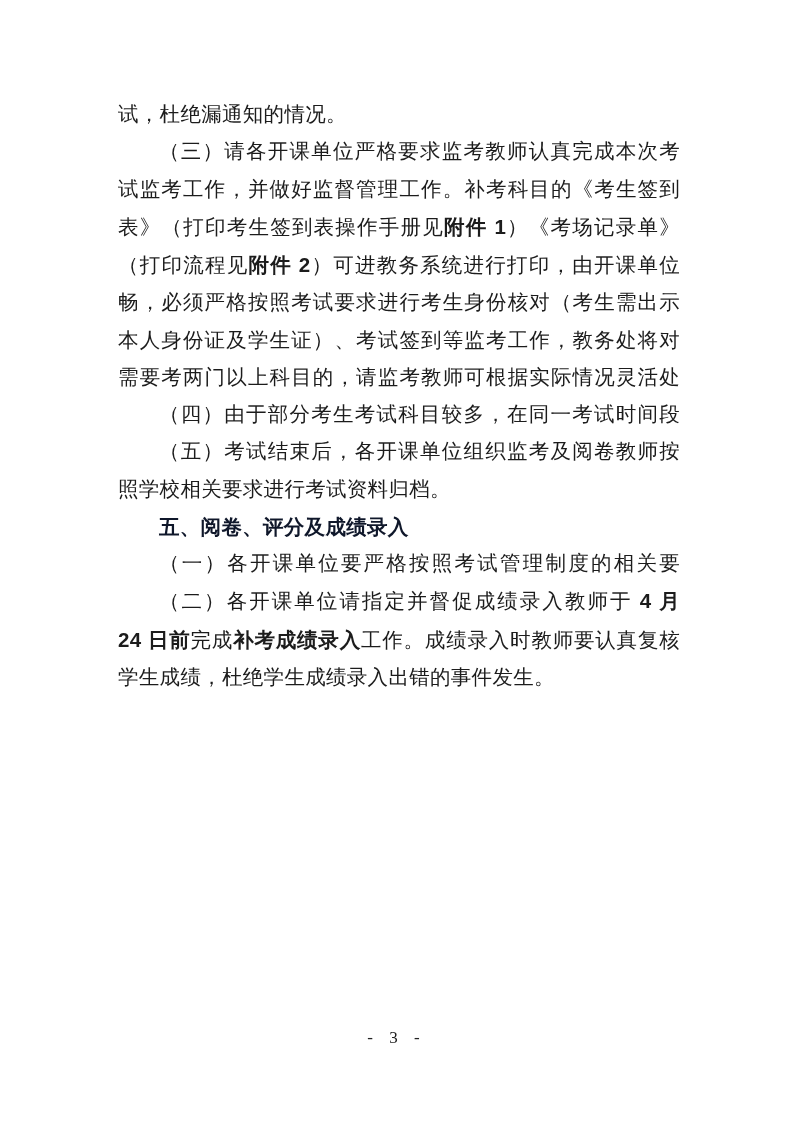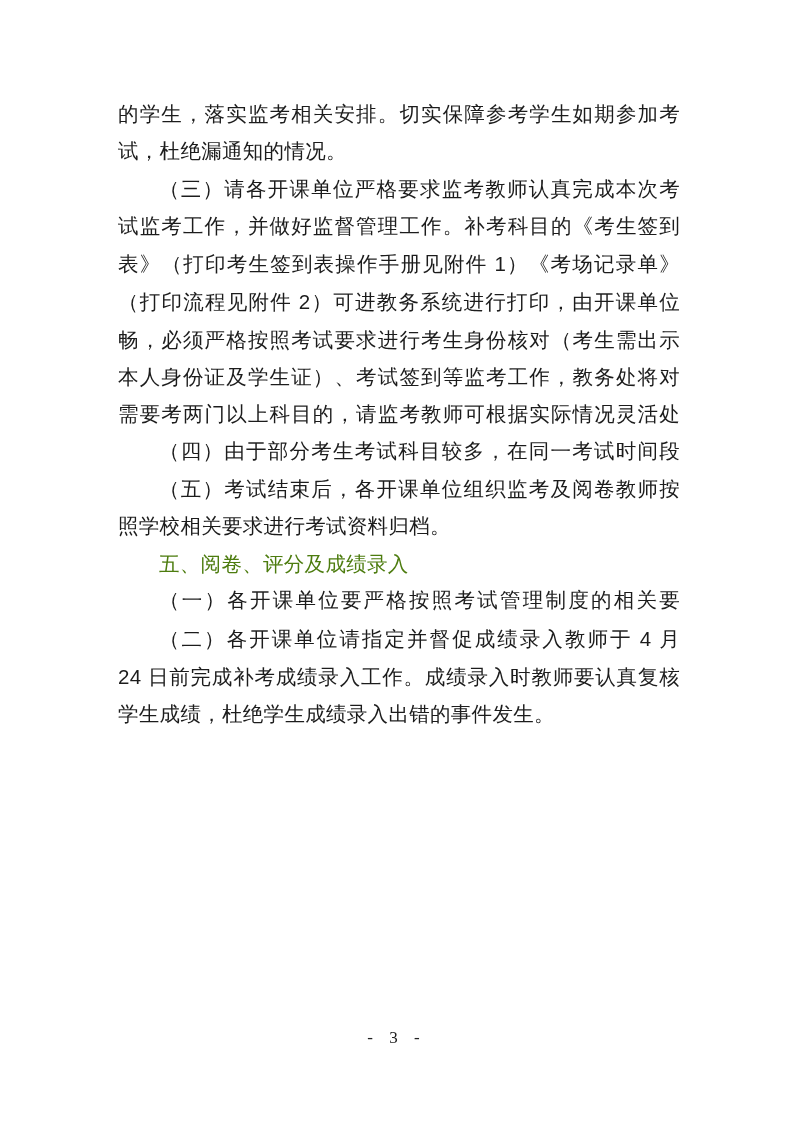--- a/index.html
+++ b/index.html
@@ -40,27 +40,27 @@
   .line.l {
     text-align-last: left;
   }
   .line.indent {
     text-indent: 41px;
   }
   .run {
     font-weight: 400;
   }
   .run.bold {
-    font-weight: 400;
+    font-weight: 700;
     font-family: "Liberation Sans", "DejaVu Sans", sans-serif;
   }
   .paragraph.heading .line {
     font-family: "Liberation Sans", "DejaVu Sans", sans-serif;
     font-weight: 700;
-    color: #4d7c0f;
+    color: #0f172a;
   }
   .footer {
     position: absolute;
     left: 0;
     top: 1028px;
     width: 100%;
     text-align: center;
   }
   .page-number {
     font-size: 17px;
@@ -68,21 +68,20 @@
     color: #222222;
     font-family: "Liberation Serif", "DejaVu Serif", serif;
   }
 </style>
 </head>
 <body>
 
 <div class="page">
   <div class="text-block">
       <div class="paragraph">
-        <div class="line j"><span class="run">的学生，落实监考相关安排。切实保障参考学生如期参加考</span></div>
         <div class="line l"><span class="run">试，杜绝漏通知的情况。</span></div>
       </div>
       <div class="paragraph">
         <div class="line j indent"><span class="run">（三）请各开课单位严格要求监考教师认真完成本次考</span></div>
         <div class="line j"><span class="run">试监考工作，并做好监督管理工作。补考科目的《考生签到</span></div>
         <div class="line j"><span class="run">表》（打印考生签到表操作手册见</span><span class="run bold">附件 1</span><span class="run">）《考场记录单》</span></div>
         <div class="line j"><span class="run">（打印流程见</span><span class="run bold">附件 2</span><span class="run">）可进教务系统进行打印，由开课单位</span></div>
         <div class="line j"><span class="run">畅，必须严格按照考试要求进行考生身份核对（考生需出示</span></div>
         <div class="line j"><span class="run">本人身份证及学生证）、考试签到等监考工作，教务处将对</span></div>
       </div>

